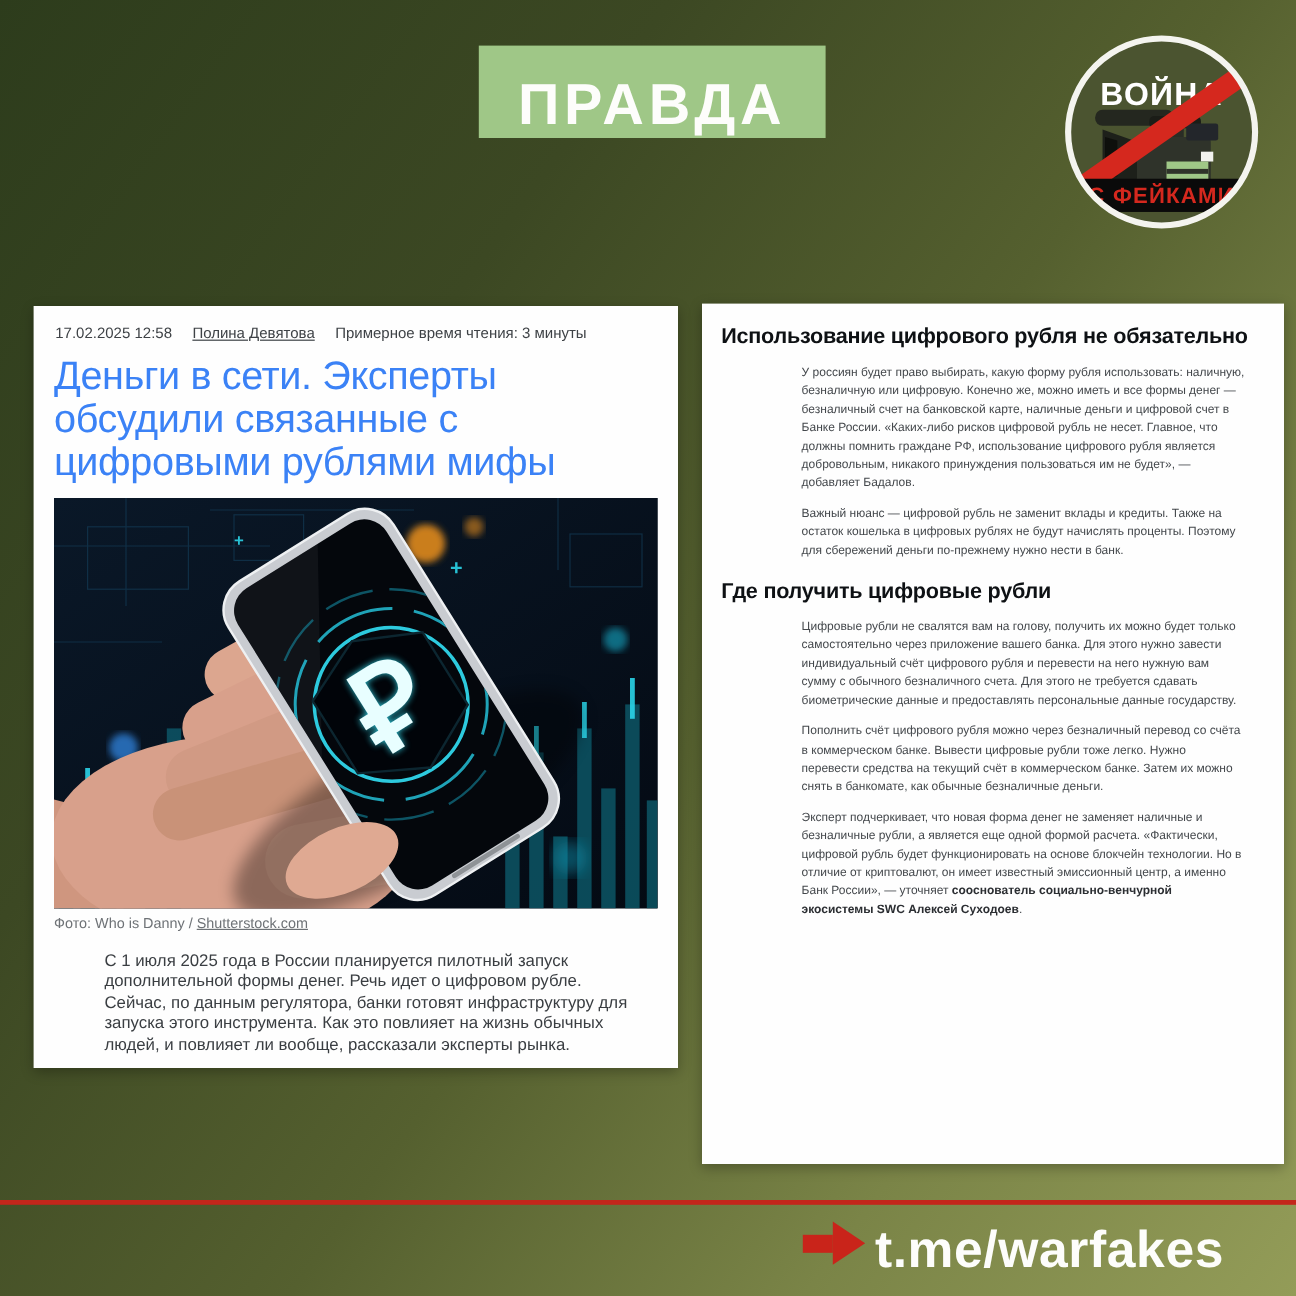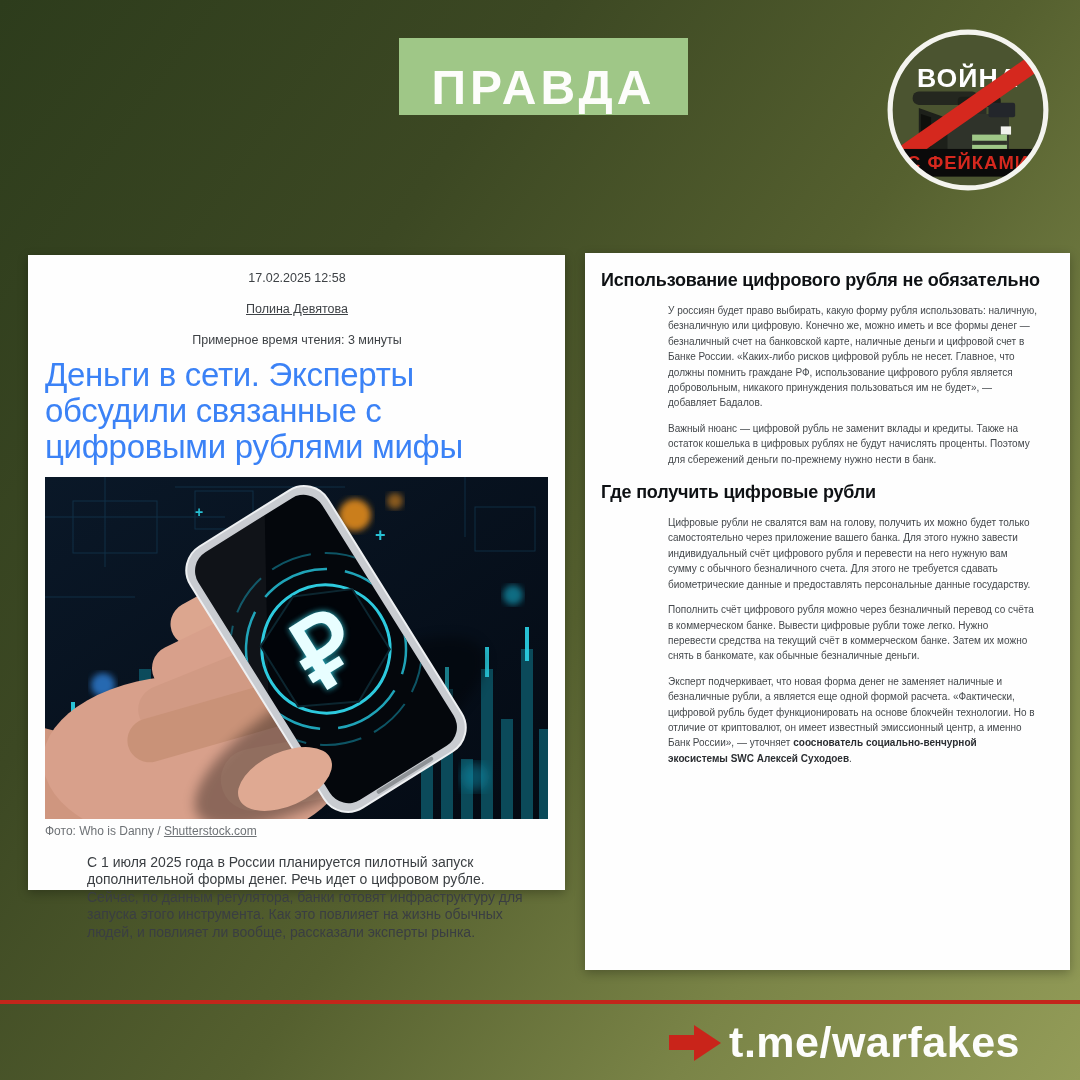--- a/index.html
+++ b/index.html
@@ -14,36 +14,36 @@
     background:#9fc787; display:flex; align-items:flex-end; justify-content:center; }
   .truth-badge span{ font-size:48px; font-weight:bold; color:#fdfdfb; letter-spacing:4px; }
   .logo{ position:absolute; left:886px; top:28px; width:164px; height:164px; }
   .logo text{ font-family:"Liberation Sans", sans-serif; font-weight:bold; }
 
   
   .card{ position:absolute; background:#fefefe; box-shadow:0 3px 10px rgba(0,0,0,.28); }
   .card--left{ left:28px; top:255px; width:537px; height:635px; padding:12px 17px; }
   .card--right{ left:585px; top:253px; width:485px; height:717px; padding:10px 16px; overflow:hidden; }
 
-  .meta{ display:flex; align-items:center; gap:17px; font-size:12.5px; color:#3e4246; margin:4px 0 10px 1px; white-space:nowrap;flex-direction:column; }
+  .meta{ display:flex; align-items:center; gap:17px; font-size:12.5px; color:#3e4246; margin:4px 0 10px 1px; white-space:nowrap; }
   .meta a{ color:#3e4246; text-decoration:underline; cursor:pointer; }
   .headline{ font-size:33px; line-height:36px; font-weight:normal; color:#3b82f6; letter-spacing:-0.3px; margin-bottom:12px; }
   .photo{ display:block; width:503px; height:342px; background:#06101c; }
   .credit{ font-size:12px; color:#6e7276; margin:5px 0 16px; }
   .credit a{ color:#6e7276; text-decoration:underline; cursor:pointer; }
   .lead{ margin-left:42px; width:438px; font-size:14px; line-height:17.4px; color:#3a3e42; }
 
   .card--right h2{ font-size:18px; line-height:22px; color:#0e1114; letter-spacing:-0.2px; margin:6px 0 12px; }
   .card--right h2.h2-second{ margin-top:14px; }
   .card--right p{ margin:0 15px 10px 67px; font-size:10px; line-height:15.4px; color:#44484c; }
   .bold-inline{ font-weight:bold; color:#2b2e32; }
 
   
   .footer-line{ position:absolute; left:0; top:1000px; width:1080px; height:4px; background:#c3261b; }
-  .footer{ position:absolute; right:60px; top:1018px; display:flex; align-items:center; gap:8px; }
+  .footer{ position:absolute; right:60px; top:1018px; display:flex; align-items:flex-start; gap:8px; }
   .footer .link{ font-size:43px; font-weight:bold; color:#fdfdfb; letter-spacing:0.5px; text-decoration:none; }
   .arrow{ display:flex; align-items:center; }
   .arrow .shaft{ width:25px; height:15px; background:#c9241a; }
   .arrow .head{ width:0; height:0; border-left:27px solid #c9241a; border-top:18px solid transparent; border-bottom:18px solid transparent; }
 </style>
 </head>
 <body>
 
 <div class="truth-badge">
   <span>ПРАВДА</span>

